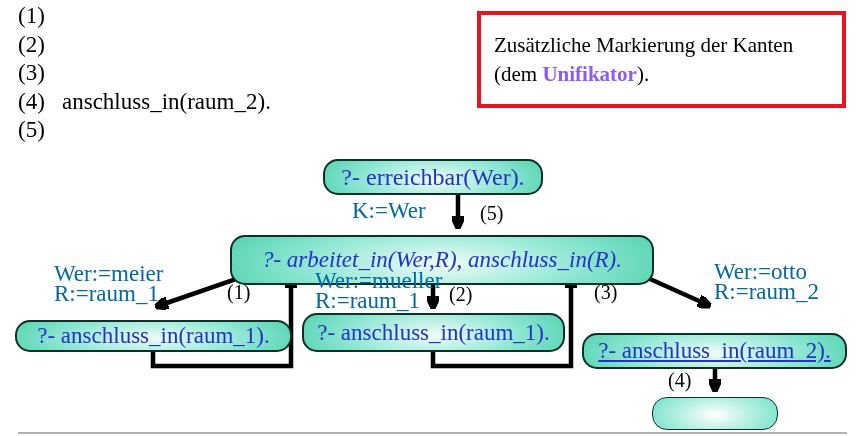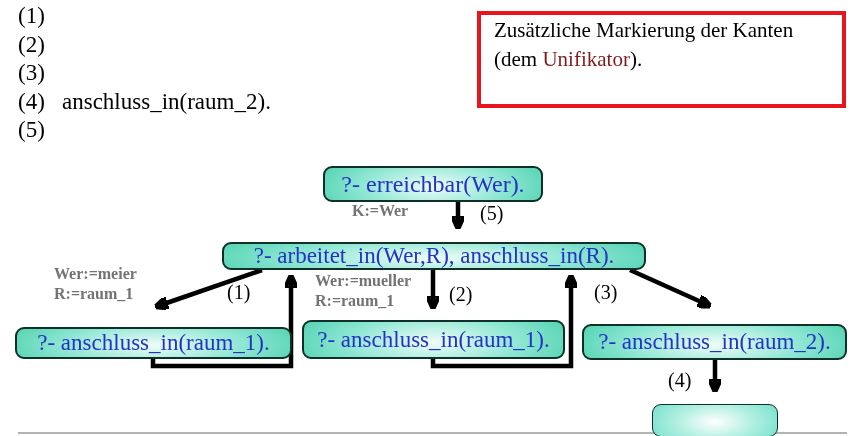--- a/index.html
+++ b/index.html
@@ -8,46 +8,46 @@
     font-family:"Liberation Serif", serif;overflow:hidden;
   }
   
   .clause-list{position:absolute;left:18px;top:2px;}
   .clause{display:flex;height:28.5px;align-items:center;font-size:23px;color:#000;}
   .clause .num{width:44px;}
   
   .note-box{
     position:absolute;left:477px;top:11px;width:369px;height:97px;
     border:4px solid #e8141e;box-sizing:border-box;
-    padding:1px 0 0 13px;font-size:21px;line-height:29px;color:#000;
+    padding:16px 0 0 13px;font-size:21px;line-height:29px;color:#000;
   }
-  .note-box .hl{color:#7f1d1d;font-weight:normal;}
+  .note-box .hl{color:#8b5cf6;font-weight:bold;}
   
   svg.arrows{position:absolute;left:0;top:0;z-index:1;}
   svg.arrows path{stroke:#000;stroke-width:4.5;fill:none;}
   
   .node{
     position:absolute;box-sizing:border-box;z-index:2;
-    border:2px solid #0e3028;border-radius:9px;
+    border:2px solid #0e3028;border-radius:15px;
     background:radial-gradient(ellipse 65% 150% at 50% 58%, #effcf8 0%, #93e8d5 48%, #3fcca6 100%);
     color:#2433c4;font-size:23px;white-space:nowrap;
-    display:flex;align-items:center;justify-content:center;margin-top:7px;
+    display:flex;align-items:center;justify-content:center;
   }
   .node-root  {left:323px;top:159px;width:220px;height:36px;font-size:24px;}
-  .node-conj  {left:222px;top:235px;width:424px;height:28px;}
+  .node-conj  {left:230px;top:235px;width:424px;height:50px;font-style:italic;}
   .node-left  {left:15px; top:320px;width:277px;height:32px;}
   .node-mid   {left:302px;top:313px;width:263px;height:39px;}
-  .node-right {left:582px;top:317px;width:265px;height:36px;}
+  .node-right {left:582px;top:333px;width:265px;height:36px;text-decoration:underline;}
   .node-empty {
     left:652px;top:397px;width:126px;height:33px;border-width:1.5px;
     background:radial-gradient(ellipse 60% 110% at 50% 55%, #ffffff 0%, #b9f1e3 45%, #72e0cb 100%);
   }
   
   .lbl{position:absolute;z-index:3;white-space:nowrap;}
-  .unifier{color:#737373;font-weight:bold;font-size:16px;line-height:19.5px;}
+  .unifier{color:#0369a1;font-weight:normal;font-size:23px;line-height:19.5px;}
   .clausenum{color:#000;font-size:20px;}
   .lbl-k    {left:352px;top:201px;}
   .lbl-5    {left:480px;top:202px;}
   .lbl-e1   {left:54px; top:264px;}
   .lbl-1    {left:227px;top:281px;}
   .lbl-e2   {left:315px;top:271px;}
   .lbl-2    {left:449px;top:283px;}
   .lbl-3    {left:594px;top:281px;}
   .lbl-e3   {left:714px;top:262px;}
   .lbl-4    {left:668px;top:369px;}
@@ -114,17 +114,21 @@
   </div>
   <div class="lbl clausenum lbl-1">(1)</div>
 
   <div class="lbl unifier lbl-e2">
     <div>Wer:=mueller</div>
     <div>R:=raum_1</div>
   </div>
   <div class="lbl clausenum lbl-2">(2)</div>
 
   <div class="lbl clausenum lbl-3">(3)</div>
+  <div class="lbl unifier lbl-e3">
+    <div>Wer:=otto</div>
+    <div>R:=raum_2</div>
+  </div>
 
   <div class="lbl clausenum lbl-4">(4)</div>
 
   <div class="divider"></div>
 </div>
 
 </body></html>

